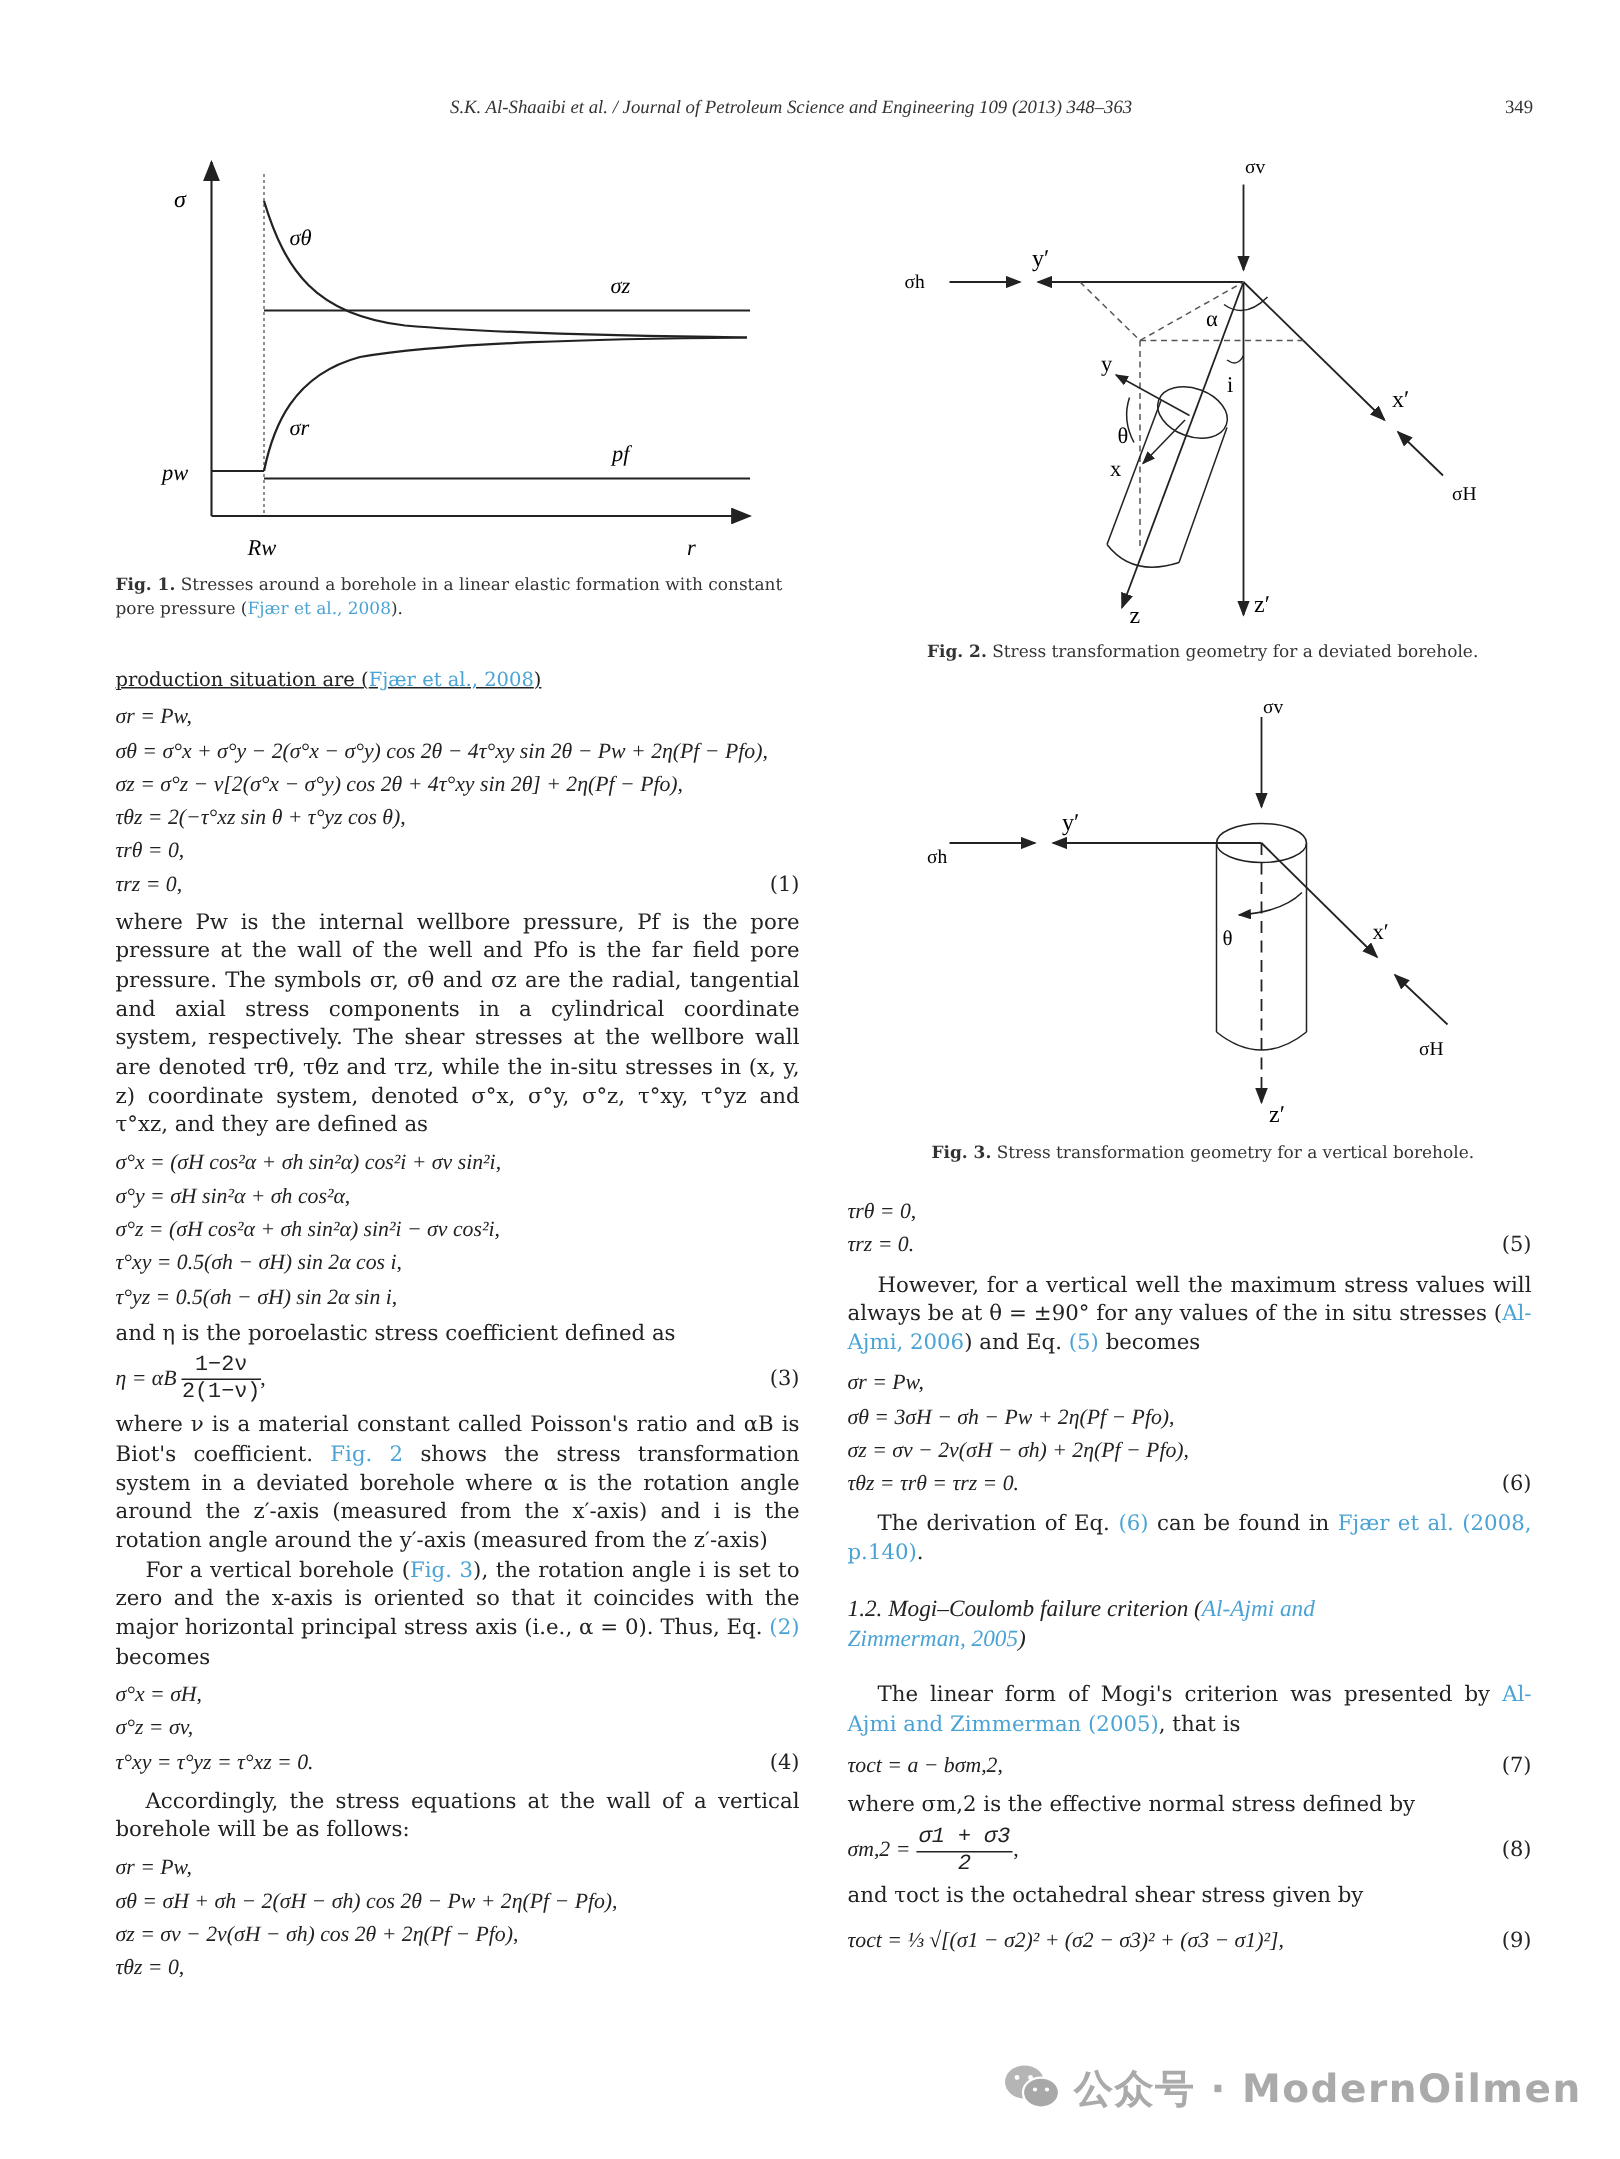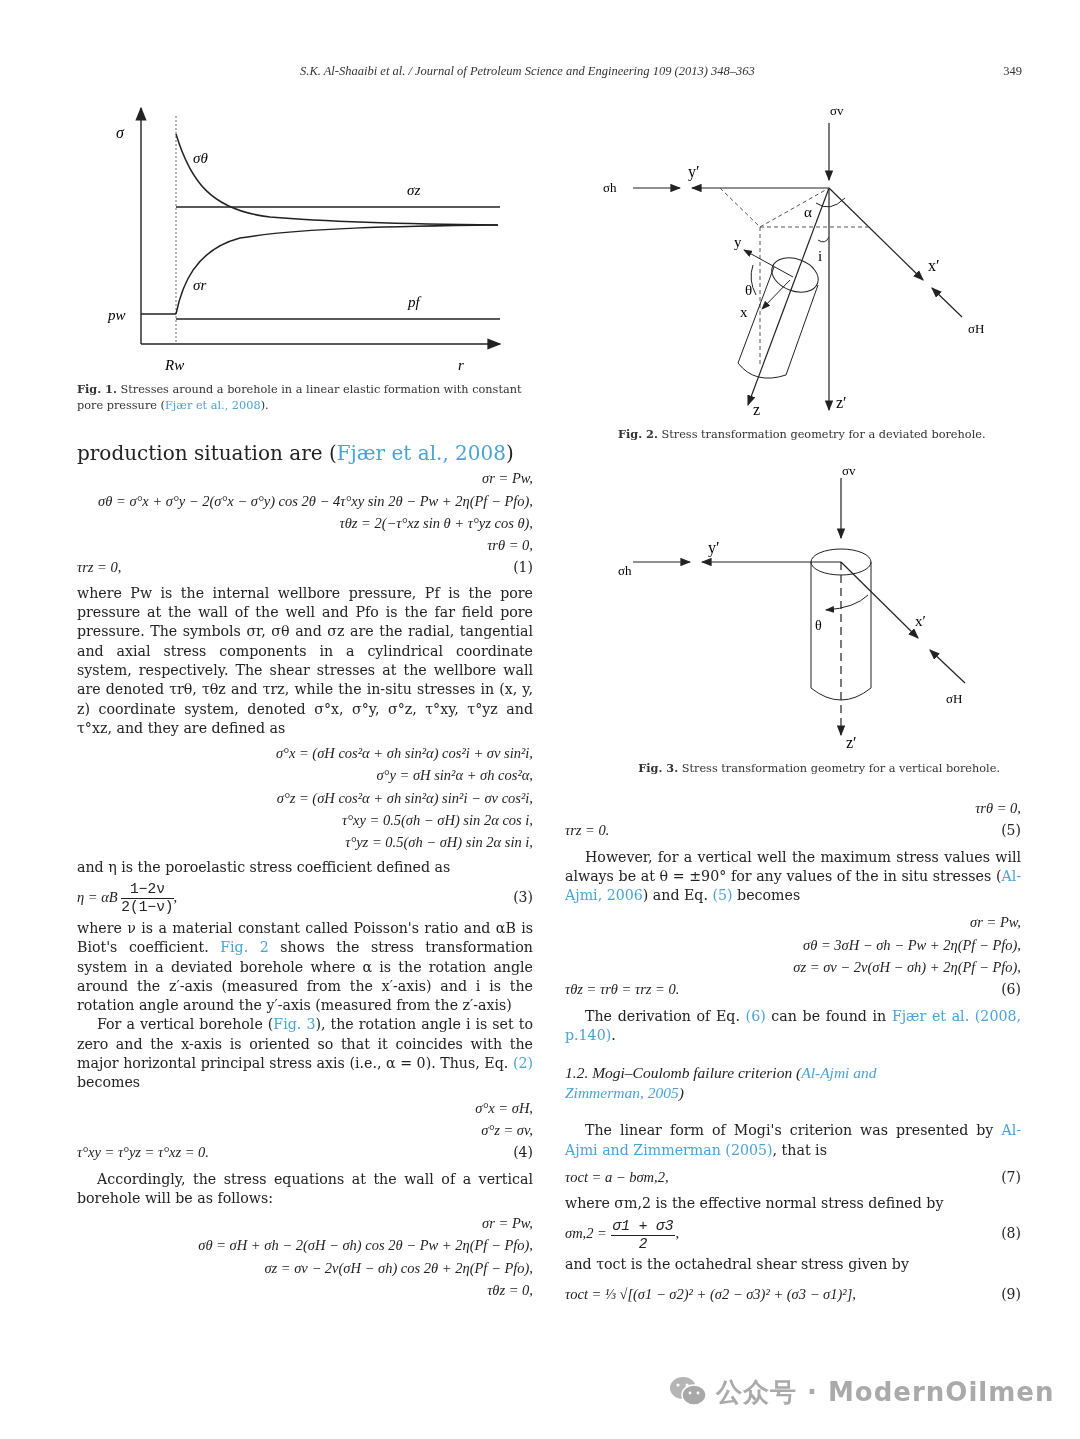--- a/index.html
+++ b/index.html
@@ -8,21 +8,21 @@
   .hdr{top:64px;left:300px;width:722px;font-family:"Liberation Serif",serif;font-style:italic;font-size:12.5px;color:#333;}
   .hdr .pg{position:absolute;right:0;top:0;font-style:normal;}
   .col{position:absolute;font-size:14.2px;line-height:19.3px;}
   .colL{left:77px;width:456px;}
   .colR{left:565px;width:456px;}
   p{margin:0;text-align:justify;}
   .ind{text-indent:20px;}
   .eq{position:relative;font-family:"Liberation Serif",serif;font-size:14.5px;line-height:22.3px;white-space:nowrap;}
   .eq .num{position:absolute;right:0;top:0;font-family:"DejaVu Serif",serif;font-size:14px;}
   .link{color:#4aa3d4;}
-  .it{font-style:italic;text-align:right;}
+  .it{font-style:italic;}
   .cap{font-family:"DejaVu Serif",serif;font-size:11.3px;line-height:16px;color:#333;}
   .cap b{font-weight:bold;}
   .sec{font-family:"Liberation Serif",serif;font-style:italic;font-size:15.5px;line-height:20px;}
   svg text{font-family:"Liberation Serif",serif;}
   .wm{left:668px;top:1375px;font-family:"DejaVu Sans","Liberation Sans",sans-serif;font-size:26px;color:#aaa;letter-spacing:1px;display:flex;align-items:flex-start;gap:8px;font-weight:bold;}
   .frac{display:inline-block;vertical-align:middle;text-align:center;line-height:17px;font-family:Liberation Mono, monospace;}
   .frac span{display:block;}
   .frac .top{border-bottom:1px solid #222;padding:0 2px;}
 </style>
 </head>
@@ -125,30 +125,31 @@
     <path d="M211,238 Q241,262 271,238" fill="none" stroke="#222"></path>
     <path d="M268,145 Q255,158 226,160" fill="none" stroke="#222" marker-end="url(#a3)"></path>
     <text x="242" y="25" font-size="13">σv</text>
     <text x="18" y="125" font-size="13">σh</text>
     <text x="108" y="103" font-size="16">y′</text>
     <text x="215" y="180" font-size="14">θ</text>
     <text x="315" y="176" font-size="15">x′</text>
     <text x="346" y="253" font-size="13">σH</text>
     <text x="246" y="298" font-size="16">z′</text>
   </svg>
-  <div class="cap abs" style="left:21px;top:310px;width:379px;text-align:right;">
+  <div class="cap abs" style="left:21px;top:310px;width:379px;">
     <b>Fig. 3.</b><span> Stress transformation geometry for a vertical borehole.</span>
   </div>
 </div>
 
 <div class="col colL" style="top:444px;">
-  <p style="font-size:20px;margin-bottom:4px;"><span>production situation are (</span><span class="link">Fjær et al., 2008</span><span>)</span></p>
+  <p style="font-size:13px;margin-bottom:4px;text-decoration:underline;"><span>production situation are (</span><span class="link">Fjær et al., 2008</span><span>)</span></p>
   <div>
     <div class="eq it">σr = Pw,</div>
     <div class="eq it">σθ = σ°x + σ°y − 2(σ°x − σ°y) cos 2θ − 4τ°xy sin 2θ − Pw + 2η(Pf − Pfo),</div>
+    <div class="eq it">σz = σ°z − ν[2(σ°x − σ°y) cos 2θ + 4τ°xy sin 2θ] + 2η(Pf − Pfo),</div>
     <div class="eq it">τθz = 2(−τ°xz sin θ + τ°yz cos θ),</div>
     <div class="eq it">τrθ = 0,</div>
     <div class="eq"><span class="it">τrz = 0,</span><span class="num">(1)</span></div>
   </div>
   <p style="margin-top:5px;">where Pw is the internal wellbore pressure, Pf is the pore pressure at the wall of the well and Pfo is the far field pore pressure. The symbols σr, σθ and σz are the radial, tangential and axial stress components in a cylindrical coordinate system, respectively. The shear stresses at the wellbore wall are denoted τrθ, τθz and τrz, while the in-situ stresses in (x, y, z) coordinate system, denoted σ°x, σ°y, σ°z, τ°xy, τ°yz and τ°xz, and they are defined as</p>
   <div style="margin-top:4px;">
     <div class="eq it">σ°x = (σH cos²α + σh sin²α) cos²i + σv sin²i,</div>
     <div class="eq it">σ°y = σH sin²α + σh cos²α,</div>
     <div class="eq it">σ°z = (σH cos²α + σh sin²α) sin²i − σv cos²i,</div>
     <div class="eq it">τ°xy = 0.5(σh − σH) sin 2α cos i,</div>

